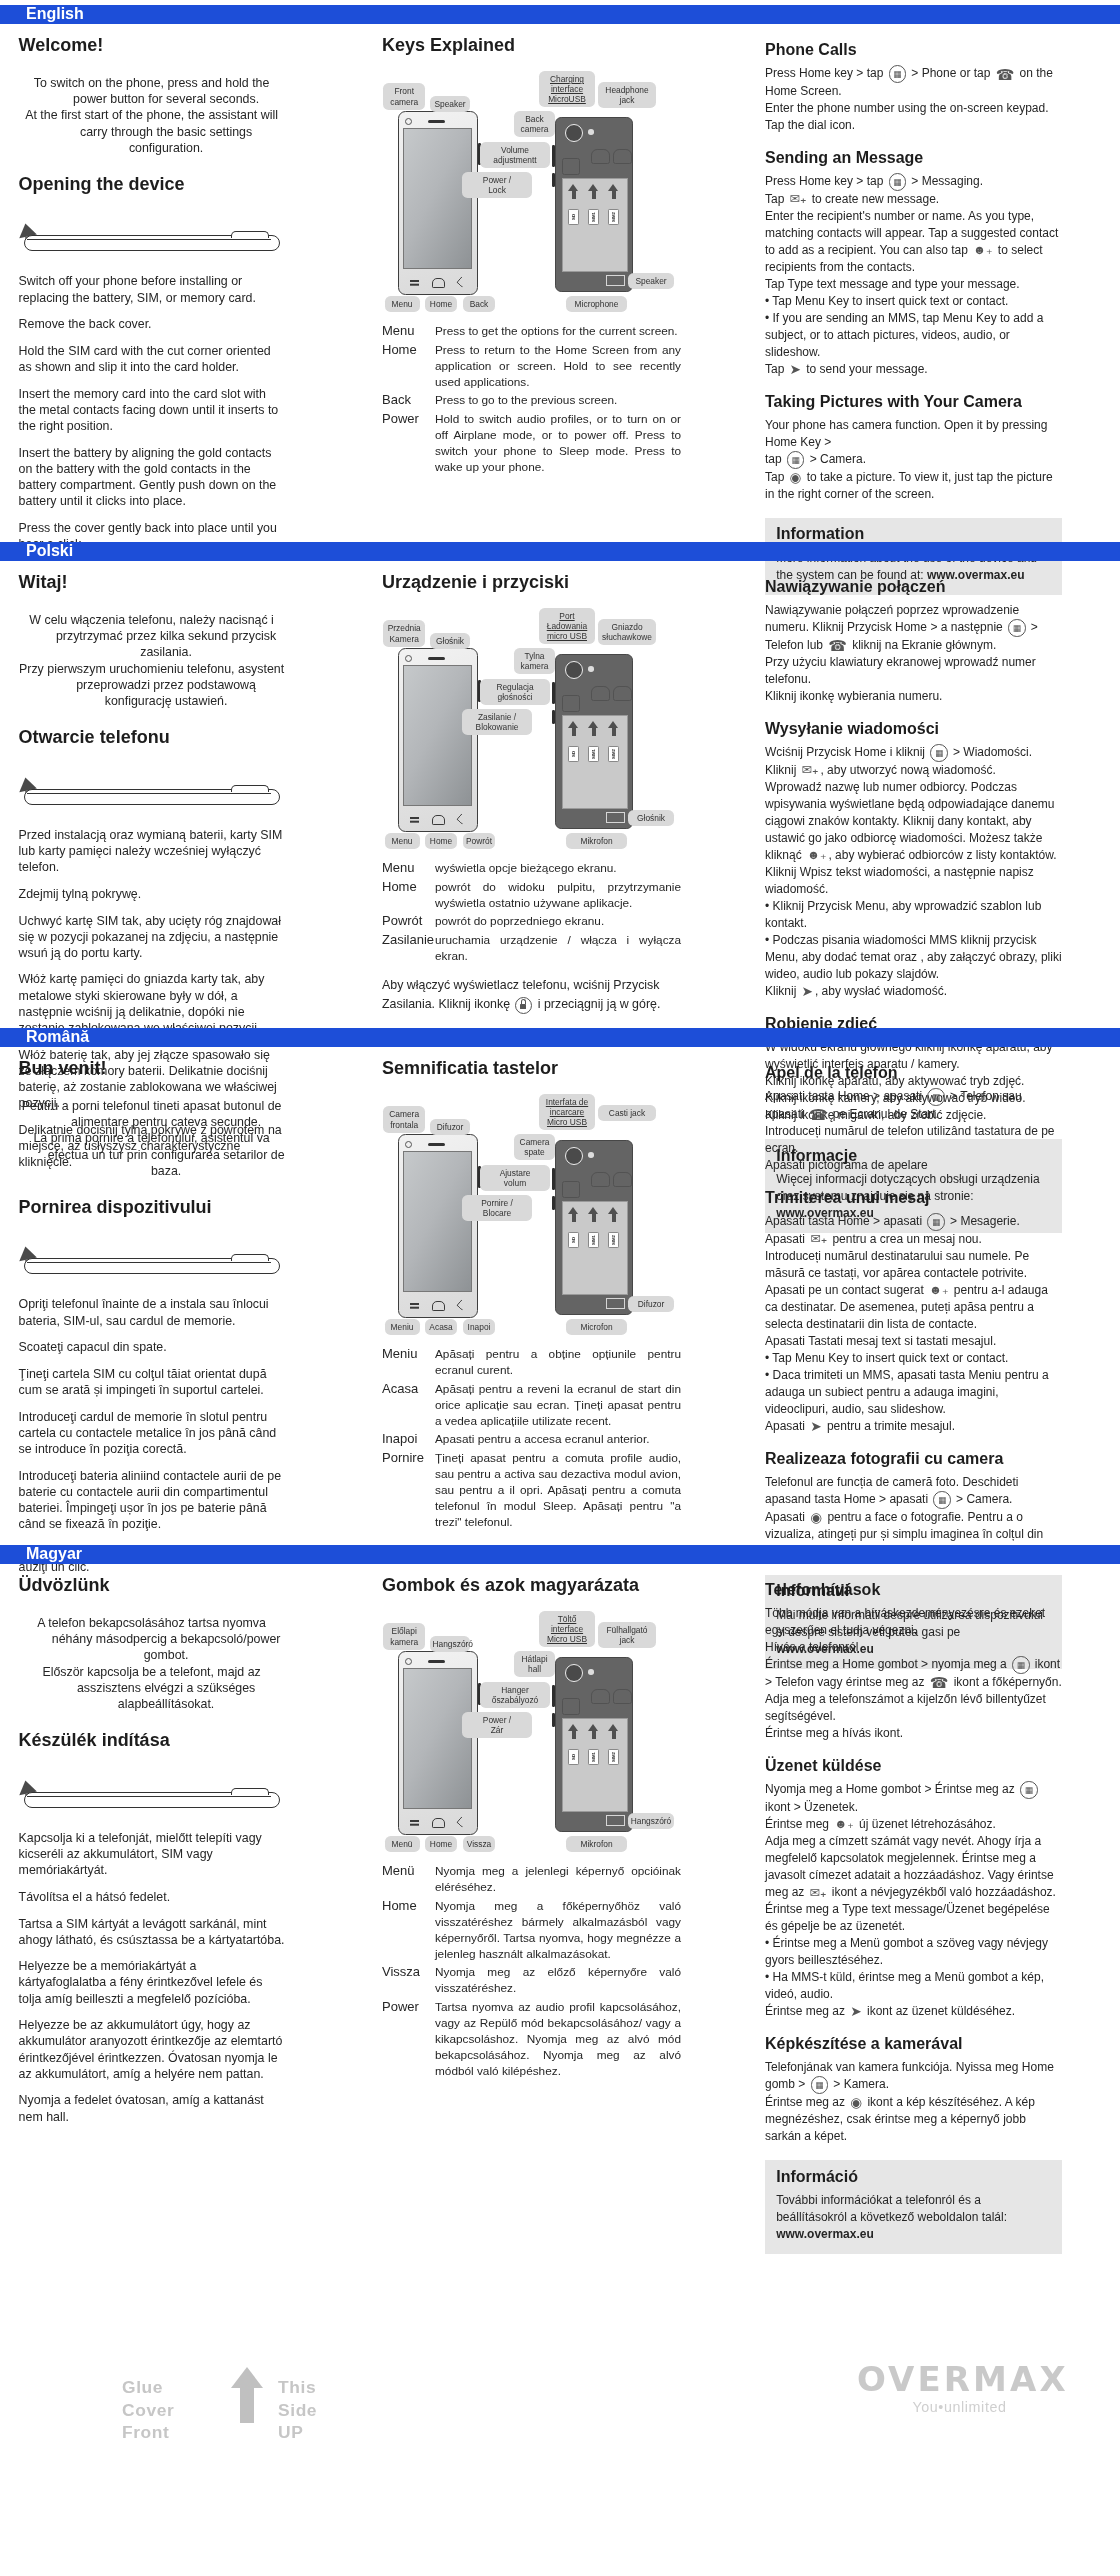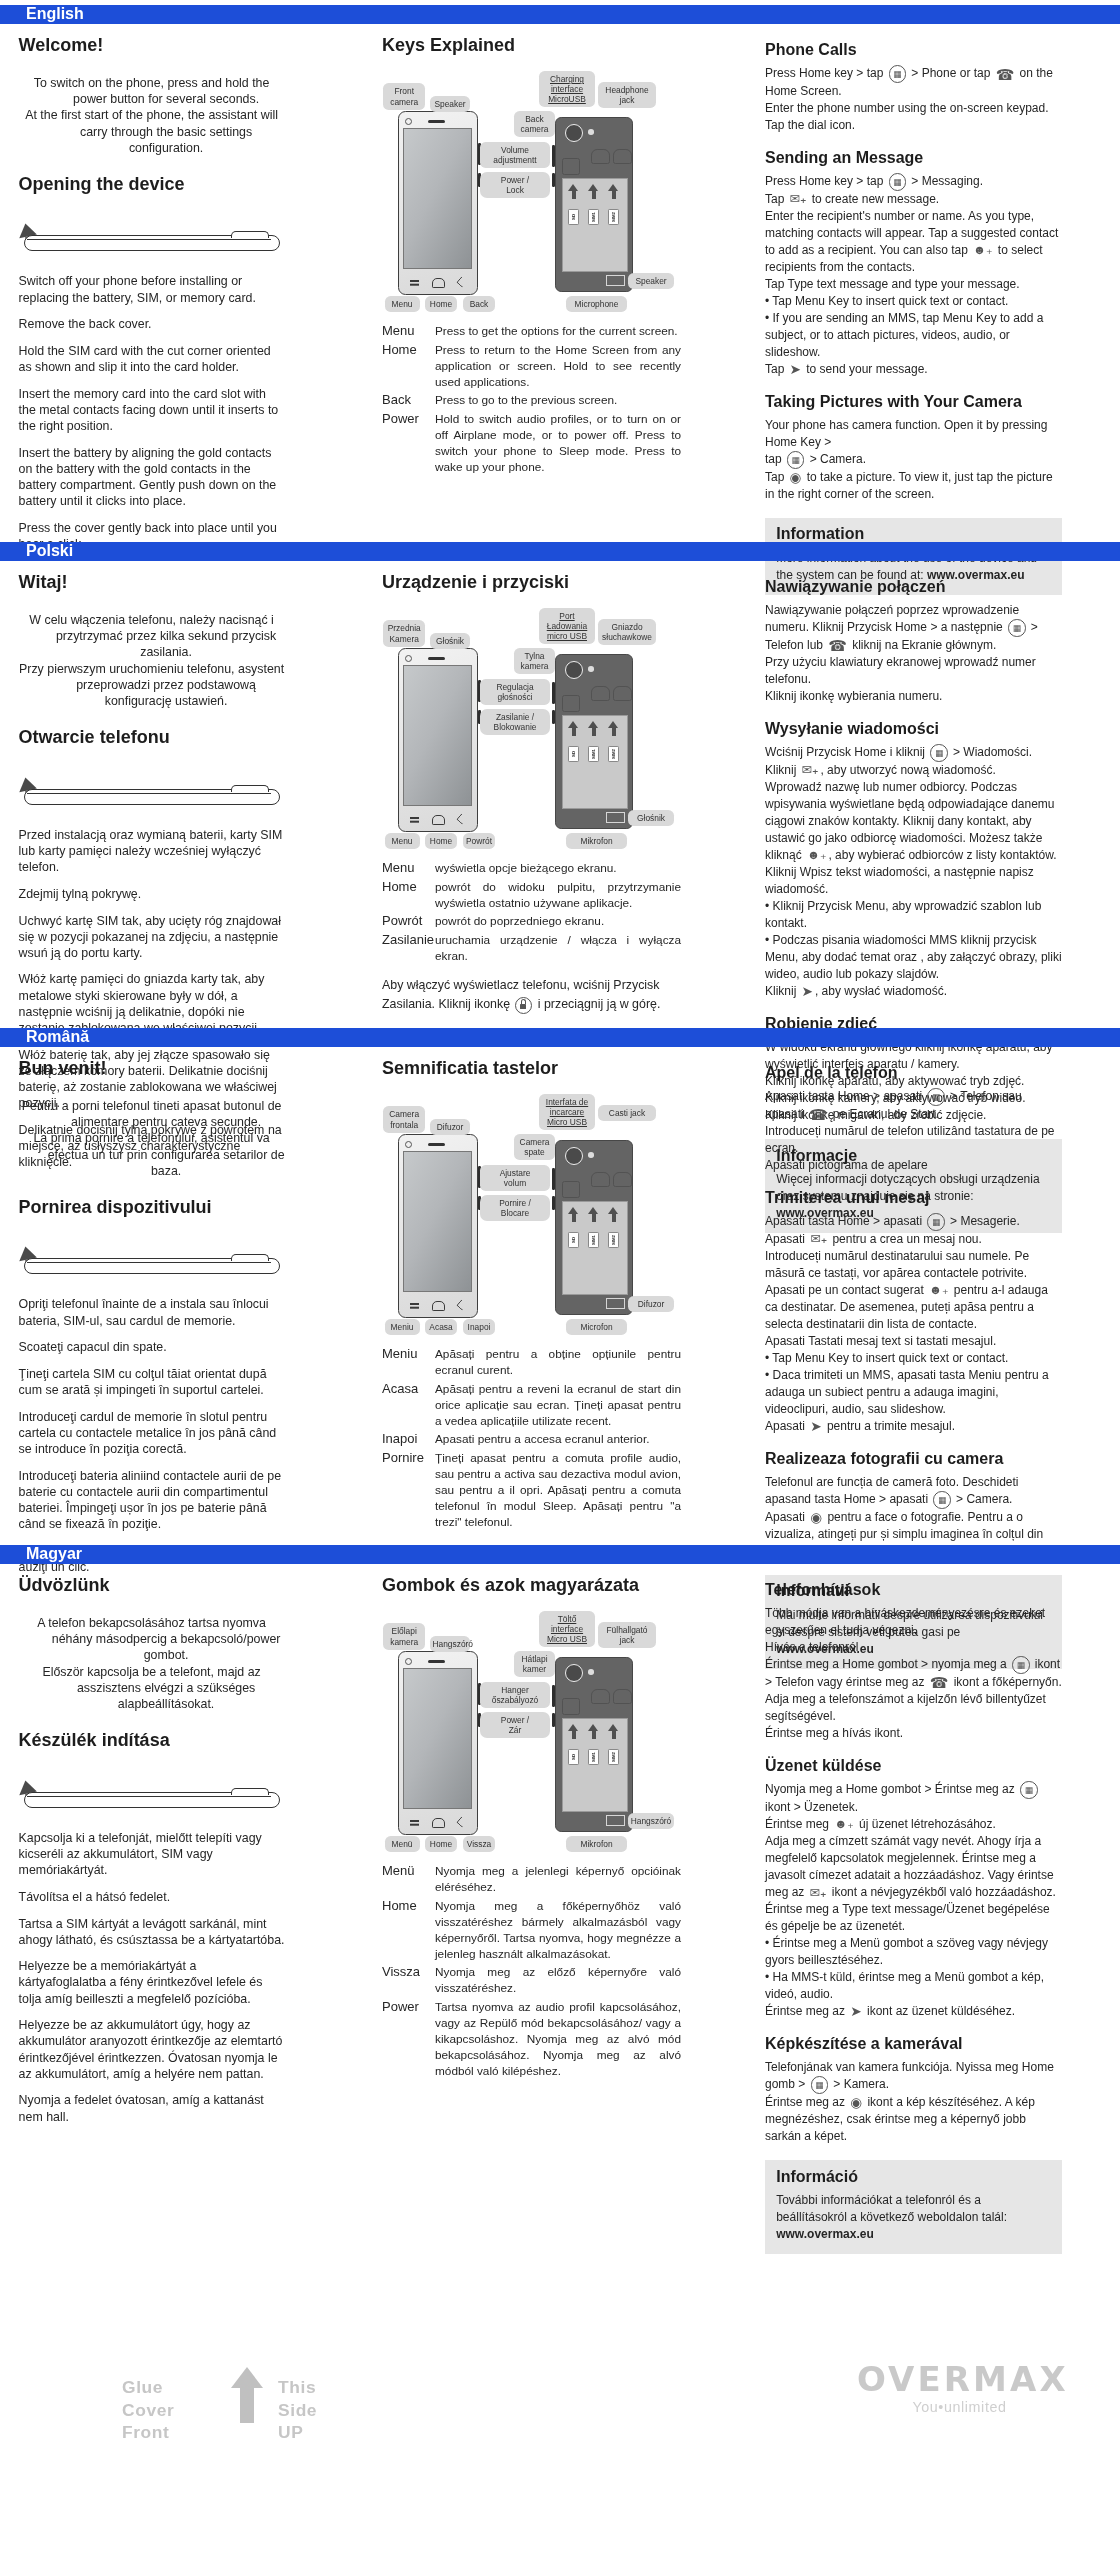--- a/index.html
+++ b/index.html
@@ -31,21 +31,21 @@
   .col-mid{position:absolute;left:382px;top:30px;width:299px;}
   .col-mid .h-title{margin-bottom:5px;}
   .diagram{position:relative;height:252px;}
   .dlabel{position:absolute;background:#d9d9d9;border-radius:5.6px;color:#333;font-size:8.4px;line-height:1.2;text-align:center;padding:3.1px 2.5px;white-space:pre-line;box-sizing:border-box;}
   .l-front-camera{left:1.2px;top:22.4px;width:42px;}
   .l-speaker-front{left:48px;top:35px;width:40px;}
   .l-charging{left:157px;top:10px;width:56px;text-decoration:underline;}
   .l-headphone{left:216px;top:21px;width:58px;}
   .l-back-camera{left:132px;top:50px;width:41px;}
   .l-volume{left:98px;top:81px;width:70px;}
-  .l-power{left:98px;top:111px;width:70px;border-radius:7px;}
+  .l-power{left:80px;top:111px;width:70px;}
   .l-speaker-back{left:246px;top:212px;width:46px;}
   .l-menu{left:2.5px;top:235px;width:35px;}
   .l-home{left:43px;top:235px;width:32px;}
   .l-back{left:81px;top:235px;width:32px;}
   .l-mic{left:184px;top:235px;width:61px;}
 
   .phone-front{position:absolute;left:16px;top:50px;width:80px;height:184px;background:linear-gradient(160deg,#f2f2f2,#d9d9d9);border:1.9px solid #3e3e3e;border-radius:7.5px;box-sizing:border-box;}
   .pf-cam{position:absolute;left:6.2px;top:5.6px;width:5px;height:5px;border:1.2px solid #555;border-radius:50%;}
   .pf-speaker{position:absolute;left:29px;top:7.5px;width:17.4px;height:3.7px;background:#333;border-radius:1.9px;}
   .pf-screen{position:absolute;left:4.3px;top:16px;width:67px;height:139px;background:linear-gradient(118deg,#c6c9cb 0%,#b3b6b9 45%,#8e9295 100%);border:0.6px solid #777;}
@@ -656,21 +656,21 @@
         </div>
         <div class="dlabel l-front-camera">Előlapi
 kamera</div>
         <div class="dlabel l-speaker-front">Hangszóró</div>
         <div class="dlabel l-charging">Töltő
 interface
 Micro USB</div>
         <div class="dlabel l-headphone">Fülhallgató
 jack</div>
         <div class="dlabel l-back-camera">Hátlapi
-kamer</div>
+hall</div>
         <div class="dlabel l-volume">Hanger
 őszabályozó</div>
         <div class="dlabel l-power">Power /
 Zár</div>
         <div class="dlabel l-speaker-back">Hangszóró</div>
         <div class="dlabel l-menu">Menü</div>
         <div class="dlabel l-home">Home</div>
         <div class="dlabel l-back">Vissza</div>
         <div class="dlabel l-mic">Mikrofon</div>
       </div>

